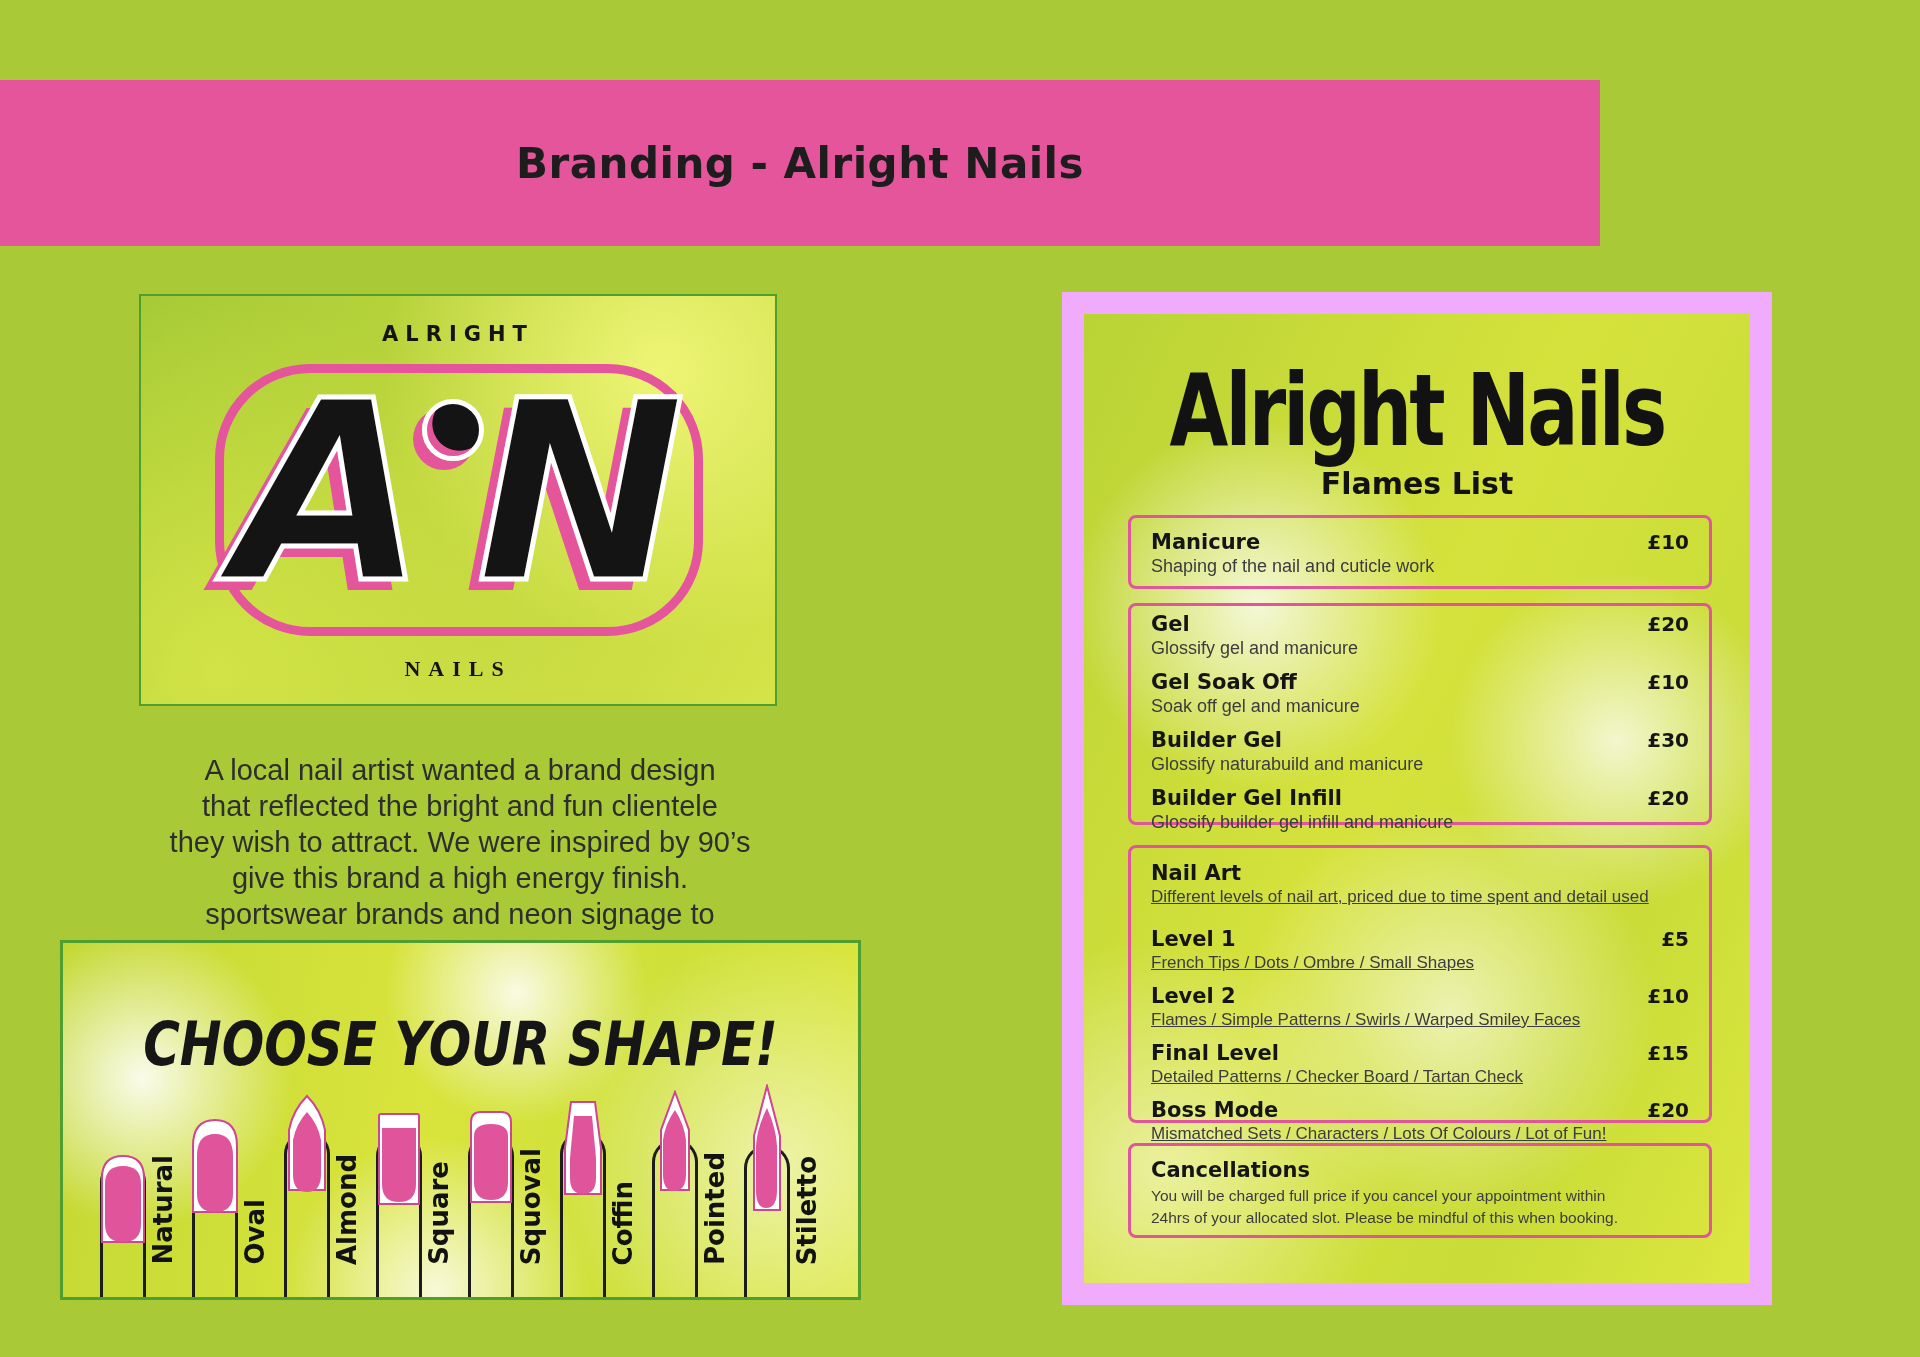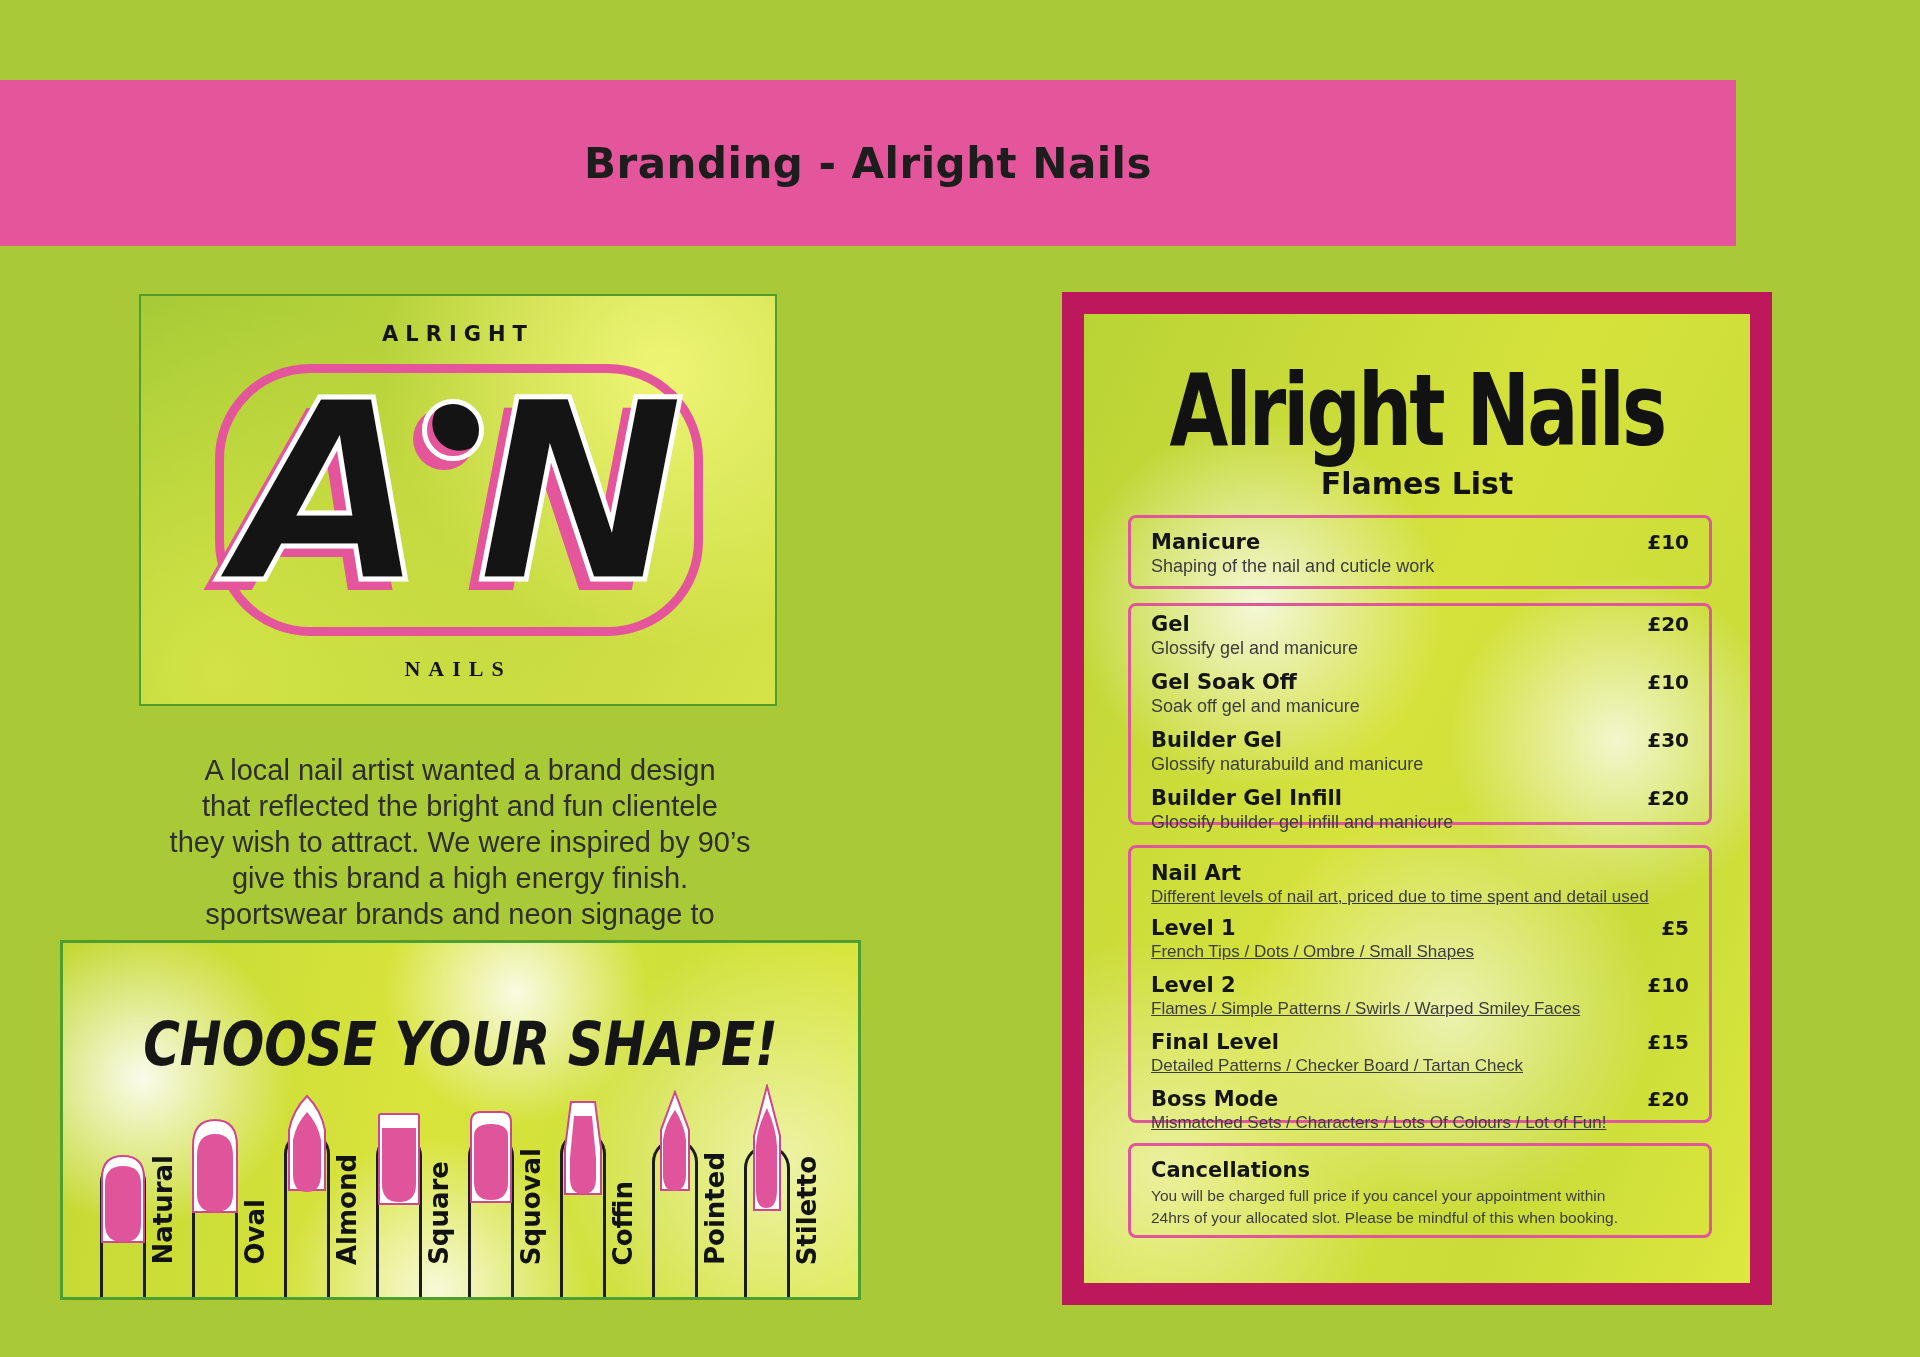--- a/index.html
+++ b/index.html
@@ -1,20 +1,20 @@
 <!DOCTYPE html>
 <html><head>
 <meta charset="utf-8">
 <style>
   html,body{margin:0;padding:0;}
   body{width:1920px;height:1357px;font-family:"Liberation Sans",sans-serif;}
   .page{position:relative;width:1920px;height:1357px;background:#a9c937;overflow:hidden;}
 
   
-  .banner{position:absolute;left:0;top:80px;width:1736px;height:166px;background:#e4559b;
+  .banner{position:absolute;left:0;top:80px;width:1600px;height:166px;background:#e4559b;
           display:flex;align-items:center;justify-content:center;}
   .banner-title{font-family:"DejaVu Sans",sans-serif;font-weight:700;font-size:42px;color:#1d1d1d;letter-spacing:0.5px;}
 
   
   .logo-card{position:absolute;left:139px;top:294px;width:638px;height:412px;box-sizing:border-box;
     border:2px solid #4f9e2f;
     background:
       radial-gradient(circle at 82% 18%, rgba(240,246,120,.95), rgba(240,246,120,0) 45%),
       radial-gradient(circle at 12% 92%, rgba(214,230,72,.85), rgba(214,230,72,0) 55%),
       linear-gradient(118deg,#a6cb36 0%,#bdd53c 45%,#d5e348 100%);}
@@ -48,21 +48,21 @@
     font-family:"DejaVu Sans",sans-serif;font-style:italic;font-weight:700;font-size:50px;color:#161616;
     transform:scaleY(1.22);transform-origin:center;}
   .finger{position:absolute;bottom:-4px;width:46px;box-sizing:border-box;
     border:3px solid #1c1c1c;border-bottom:none;border-radius:26px 26px 0 0;}
   .finger svg{position:absolute;left:-12px;}
   .shape-label{position:absolute;bottom:32px;writing-mode:vertical-rl;transform:rotate(180deg);
     font-family:"DejaVu Sans",sans-serif;font-weight:700;font-size:26px;color:#121212;}
 
   
   .price-panel{position:absolute;left:1062px;top:292px;width:710px;height:1013px;box-sizing:border-box;
-    background:#be185d;padding:22px;}
+    background:#f0abfc;padding:22px;}
   .price-inner{position:relative;width:100%;height:100%;
     background:
       radial-gradient(circle at 26% 30%, rgba(255,255,255,.8), rgba(255,255,255,0) 22%),
       radial-gradient(circle at 80% 44%, rgba(255,255,255,.75), rgba(255,255,255,0) 22%),
       radial-gradient(circle at 55% 72%, rgba(255,255,255,.6), rgba(255,255,255,0) 26%),
       radial-gradient(circle at 12% 88%, rgba(255,255,255,.5), rgba(255,255,255,0) 22%),
       linear-gradient(115deg,#b9d335 0%,#d6e23c 45%,#c9dc38 75%,#dde73f 100%);}
   .pl-brand{position:absolute;top:38px;left:0;width:100%;text-align:center;
     font-family:"DejaVu Sans",sans-serif;font-weight:800;font-size:80px;letter-spacing:-3px;color:#121212;
     transform:scale(.95,1.25);transform-origin:top center;}
@@ -73,21 +73,21 @@
   .pl-box-1{top:201px;height:74px;}
   .pl-box-2{top:289px;height:222px;padding-top:6px;}
   .pl-box-3{top:531px;height:278px;padding-top:13px;}
   .pl-box-4{top:829px;height:95px;}
   .pl-row{display:flex;justify-content:space-between;align-items:baseline;}
   .pl-name{font-family:"DejaVu Sans",sans-serif;font-weight:700;font-size:21px;color:#151515;}
   .pl-price{font-family:"DejaVu Sans",sans-serif;font-weight:700;font-size:20px;color:#151515;}
   .pl-desc{font-size:18px;color:#3c3c3c;margin-top:2px;}
   .pl-item{margin-bottom:11px;}
   .pl-box-3 .pl-desc{font-size:17px;text-decoration:underline;}
-  .pl-header{margin-bottom:9px;}
+  .pl-header{margin-bottom:20px;}
   .pl-small{font-size:15.5px;line-height:22px;color:#3c3c3c;margin-top:3px;}
 </style>
 </head>
 <body>
 
 <div class="page">
 
   <div class="banner">
     <div class="banner-title">Branding - Alright Nails</div>
   </div>

